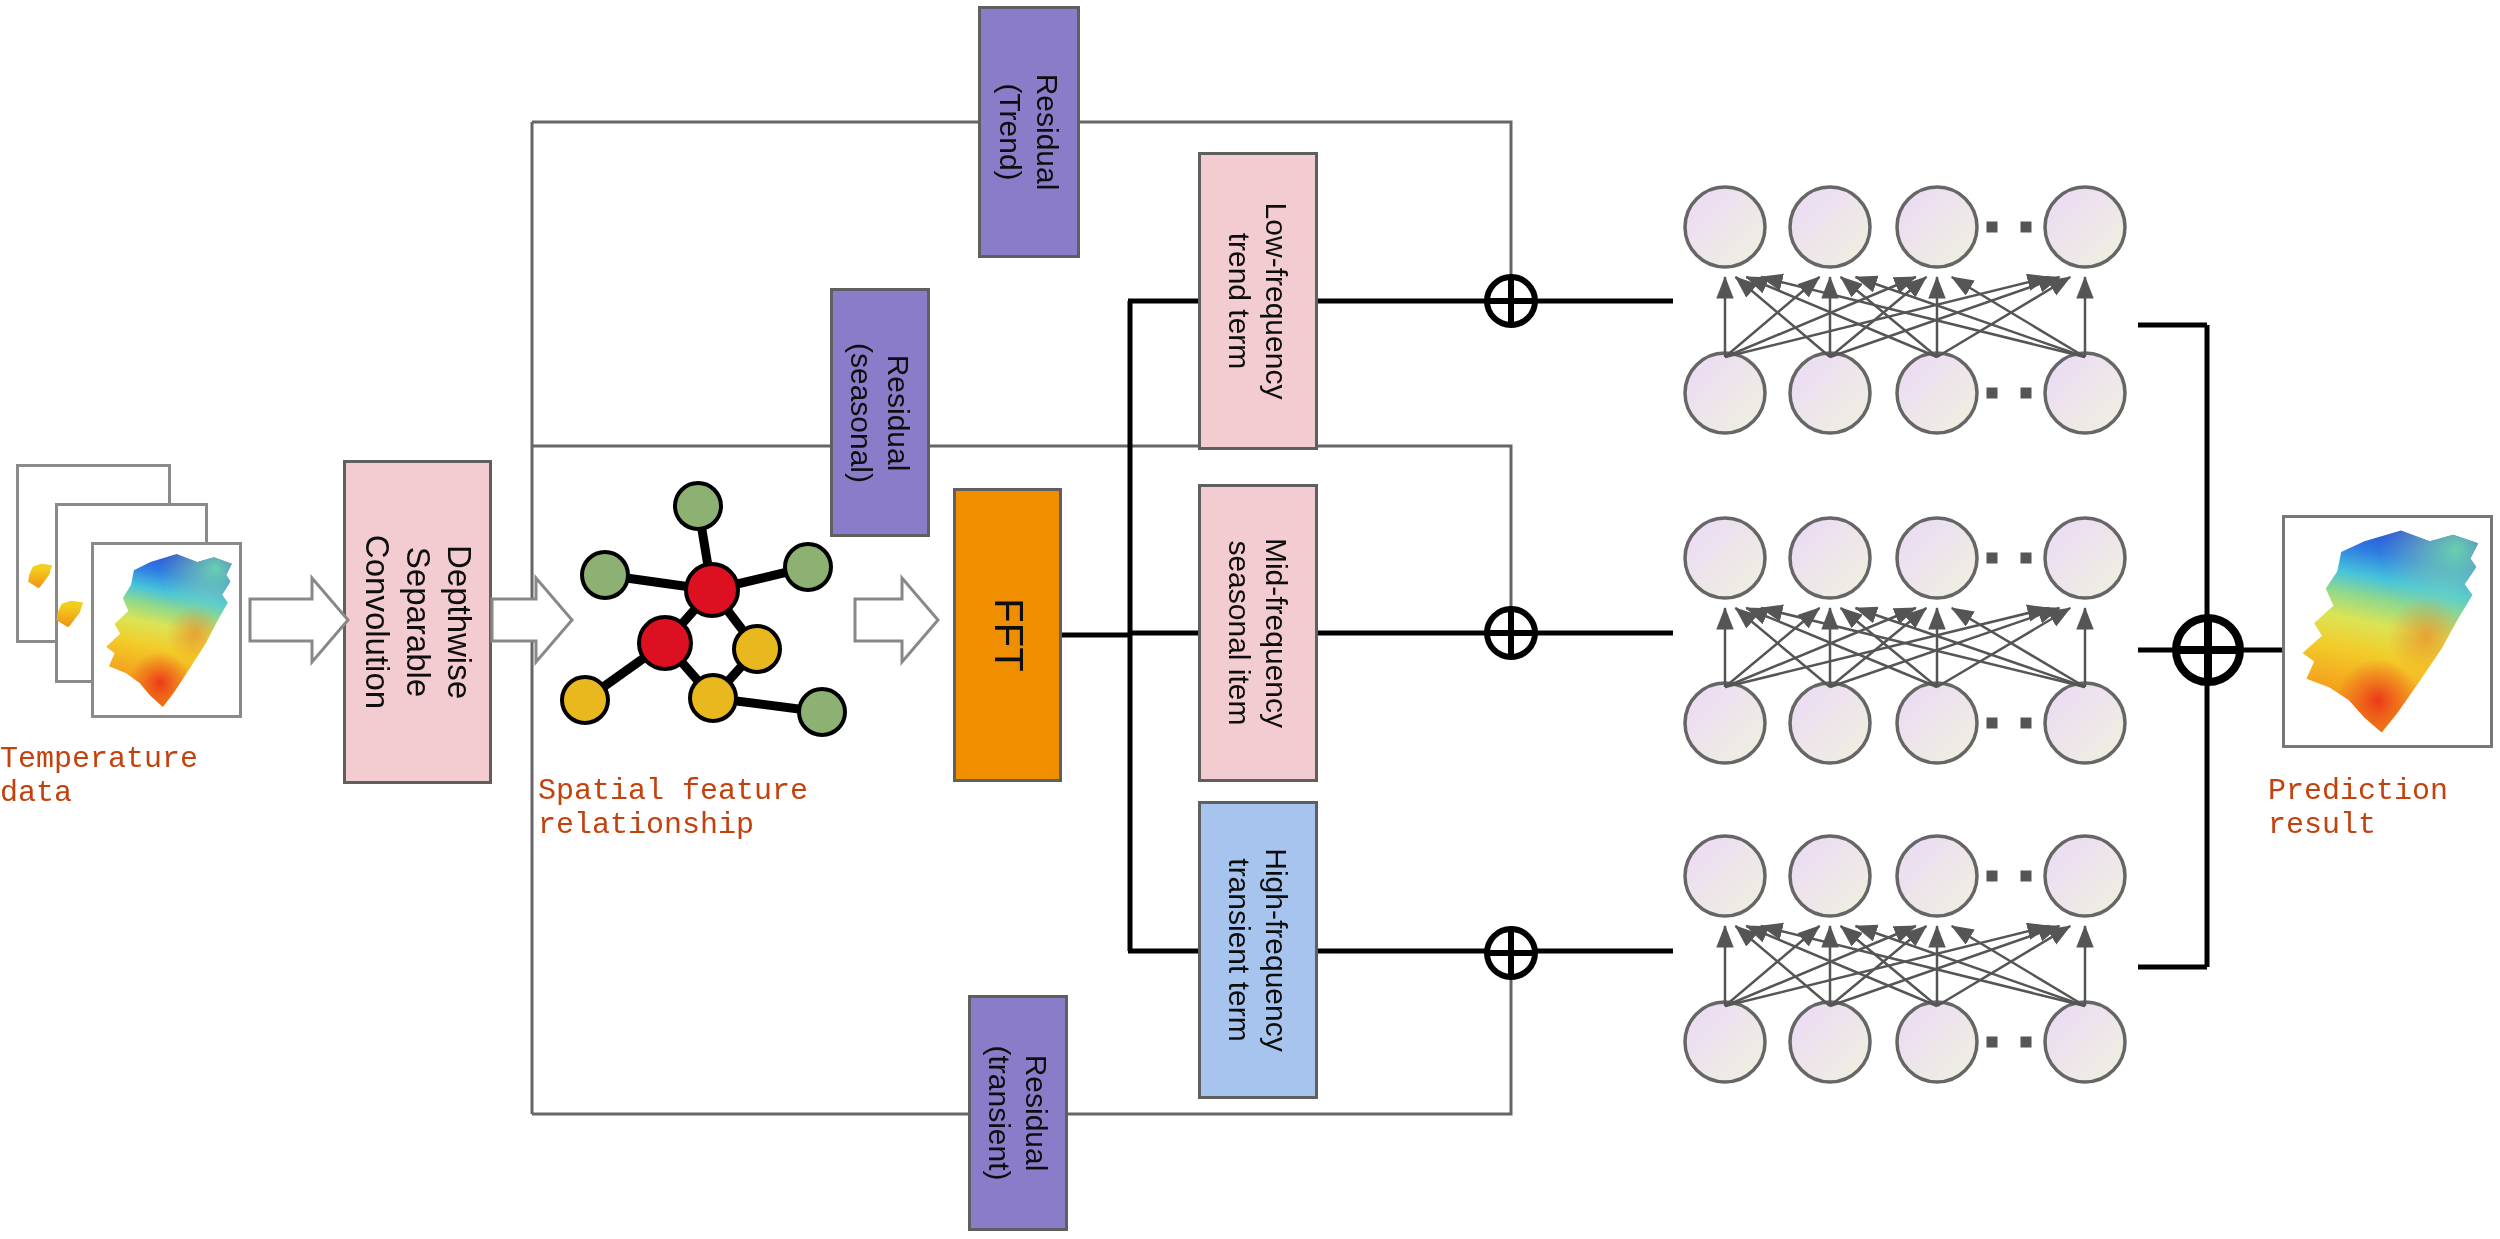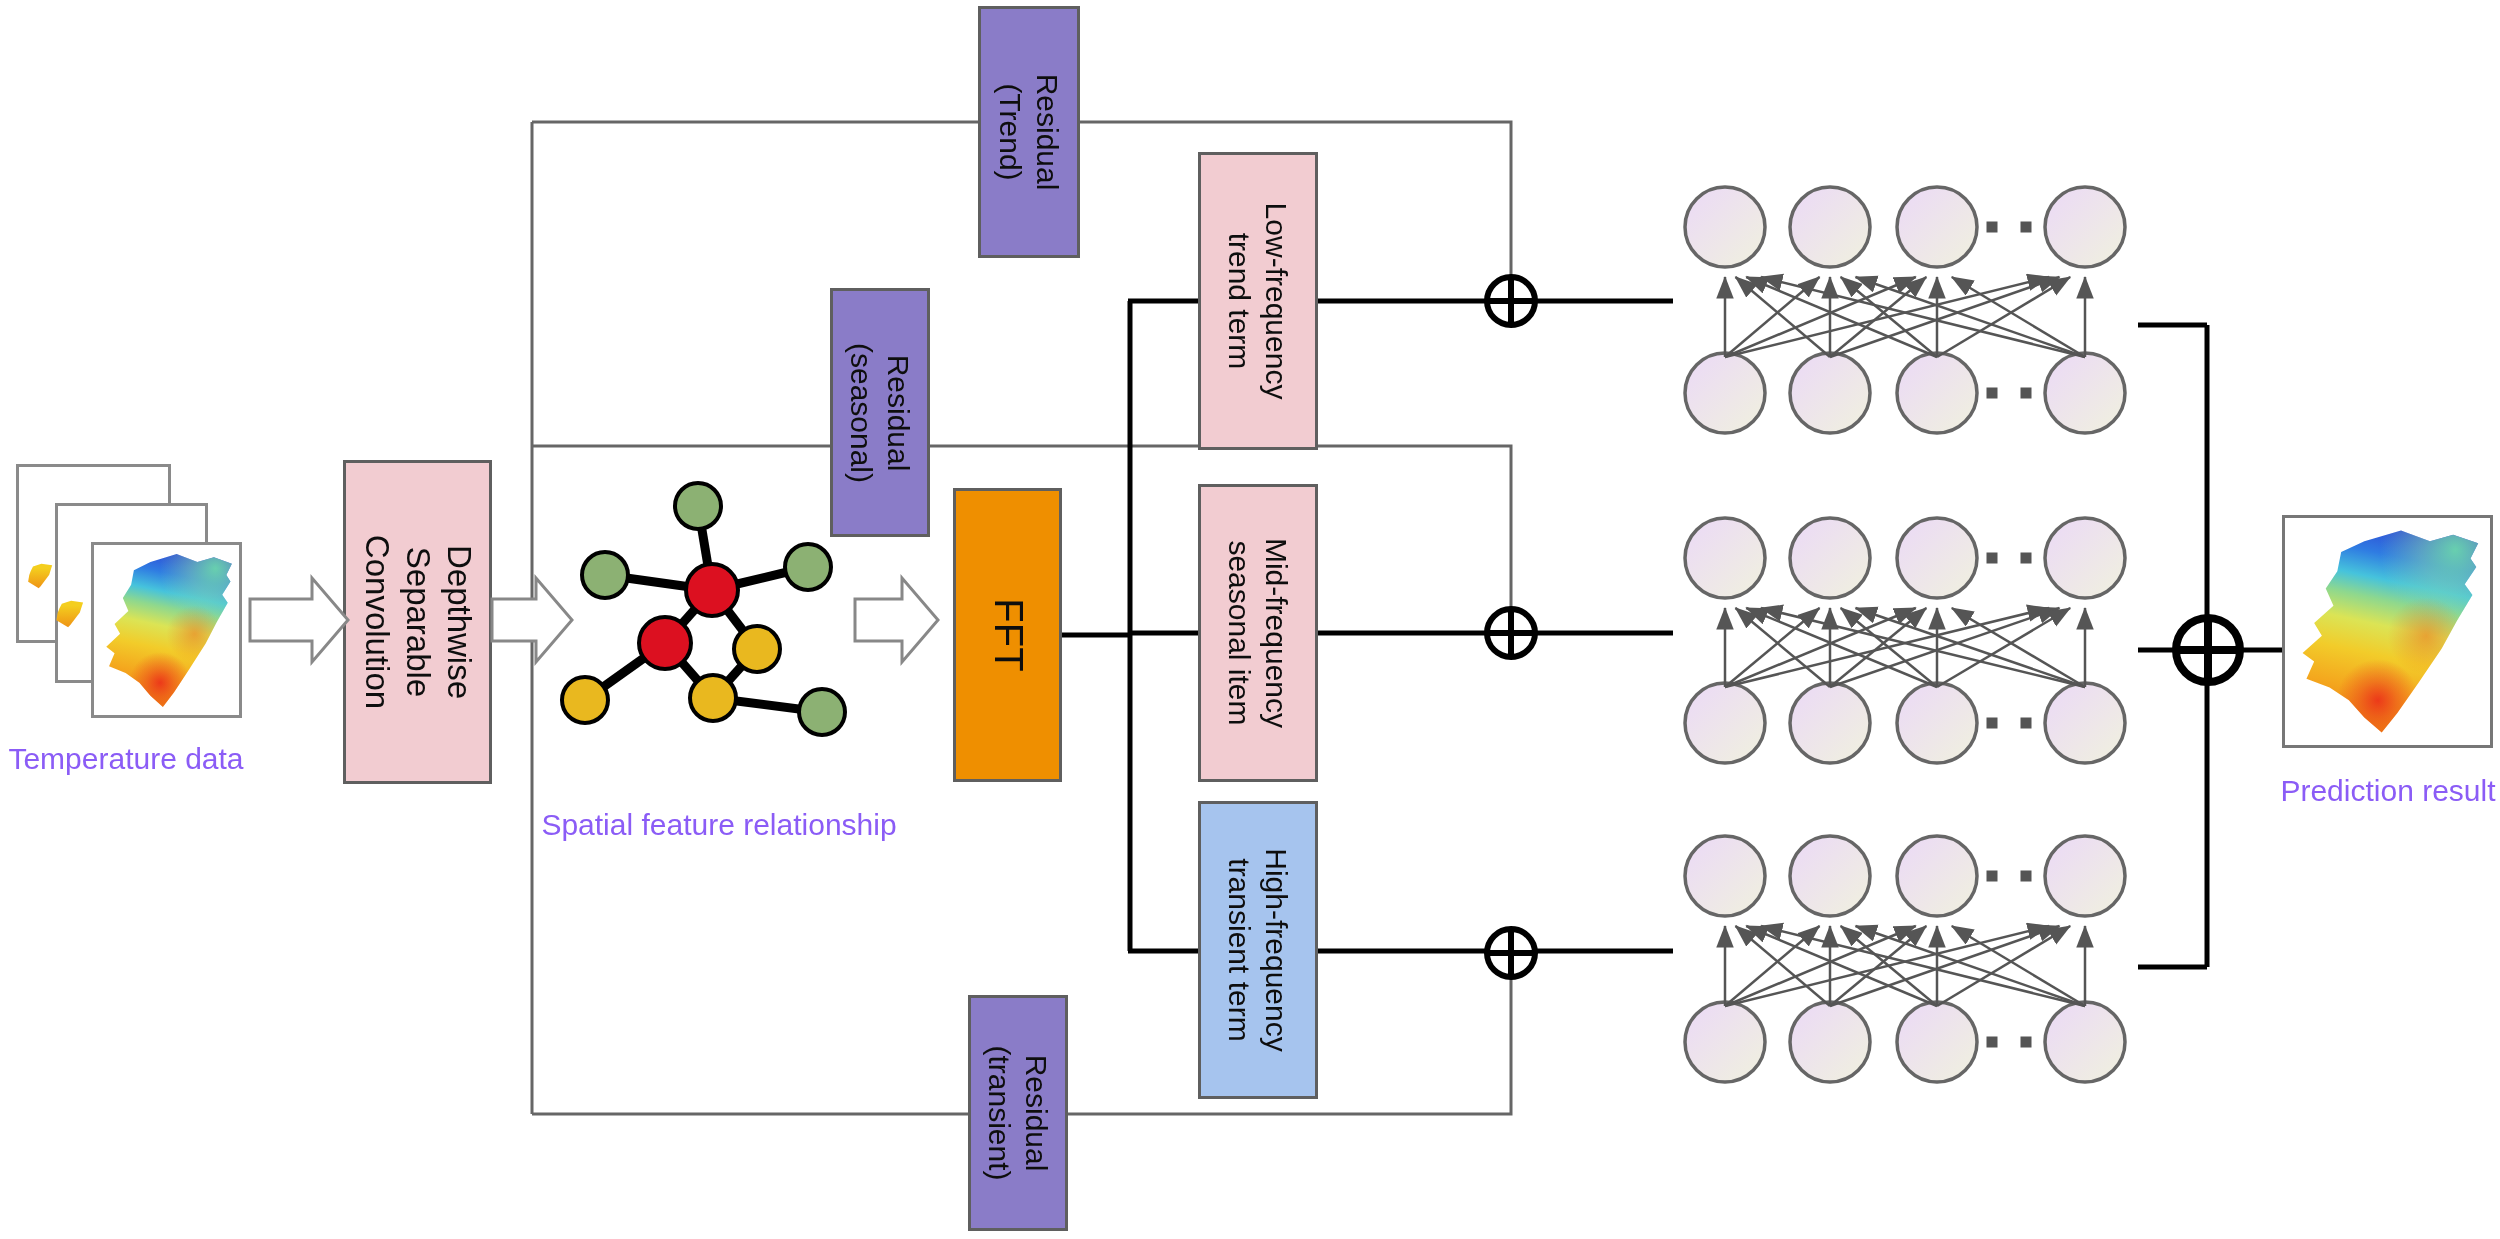--- a/index.html
+++ b/index.html
@@ -3,21 +3,21 @@
 <meta charset="utf-8">
 <style>
   html,body{margin:0;padding:0;background:#fff;}
   #canvas{position:relative;width:2500px;height:1239px;background:#ffffff;overflow:hidden;
           font-family:"Liberation Sans",sans-serif;color:#0e0e0e;}
   svg.layer{position:absolute;left:0;top:0;width:2500px;height:1239px;}
   #under{z-index:1;} #over{z-index:3;}
   .vbox{position:absolute;z-index:2;border:3px solid #5f5f5f;box-sizing:border-box;}
   .vtext{position:absolute;top:50%;left:50%;transform:translate(-50%,-50%) rotate(90deg);
          white-space:pre-line;text-align:center;line-height:1.24;color:#0e0e0e;}
-  .caption{position:absolute;z-index:2;text-align:center;font-size:30px;color:#8b5cf6;}
+  .caption{position:absolute;z-index:2;text-align:left;font-size:30px;color:#c2410c;font-family:Liberation Mono, monospace;}
   .frame{position:absolute;z-index:2;background:#fff;border:3px solid #8a8a8a;box-sizing:border-box;}
   .heatmap{position:absolute;z-index:2;
     clip-path:polygon(26% 13%,38% 8%,57% 3%,72% 8%,84% 5%,97% 9%,93% 16%,96% 20%,90% 28%,94% 33%,86% 45%,78% 58%,66% 74%,55% 88%,47% 97%,38% 90%,30% 82%,20% 76%,8% 72%,12% 64%,6% 60%,16% 52%,12% 46%,22% 38%,18% 30%,24% 22%);
     background:
       radial-gradient(circle at 45% 82%, rgba(235,40,25,.85) 0%, rgba(235,60,25,.5) 9%, transparent 20%),
       radial-gradient(circle at 70% 52%, rgba(240,110,25,.55) 0%, transparent 22%),
       radial-gradient(circle at 85% 12%, rgba(110,220,170,.9) 0%, rgba(140,225,170,.45) 14%, transparent 30%),
       linear-gradient(192deg,#2e3ed2 6%,#2f7ce2 20%,#46c3dc 30%,#8ed88e 38%,#dbe455 48%,#f2cc2a 60%,#f4a81e 74%,#ef8414 88%,#e96d10 97%);}
   .miniblob{position:absolute;z-index:3;
     clip-path:polygon(26% 13%,57% 3%,97% 9%,86% 45%,55% 88%,47% 97%,8% 72%,12% 46%,18% 30%);
@@ -91,21 +91,21 @@
   <div class="vbox" id="b-mid" style="left: 1198px; top: 484px; width: 120px; height: 298px; background: rgb(242, 204, 209);">
     <div class="vtext" style="width:286px;font-size:30px;">Mid-frequency
 seasonal item</div>
   </div>
 
   <div class="vbox" id="b-high" style="left: 1198px; top: 801px; width: 120px; height: 298px; background: rgb(166, 196, 238);">
     <div class="vtext" style="width:286px;font-size:30px;">High-frequency
 transient term</div>
   </div>
 
-  <div class="caption" style="left:538px;top:808px;width:362px;">Spatial feature relationship</div>
+  <div class="caption" style="left:538px;top:774px;width:362px;">Spatial feature relationship</div>
 
   <div class="frame" style="left:2282px;top:515px;width:211px;height:233px;border-color:#777;">
     <div class="heatmap" style="left:6px;top:6px;width:193px;height:215px;"></div>
   </div>
   <div class="caption" style="left:2268px;top:774px;width:240px;">Prediction result</div>
 
   <svg id="over" class="layer" viewBox="0 0 2500 1239">
     <defs>
       <linearGradient id="nodeGrad" x1="0" y1="0" x2="1" y2="1">
         <stop offset="0" stop-color="#ebd9f7"></stop>

